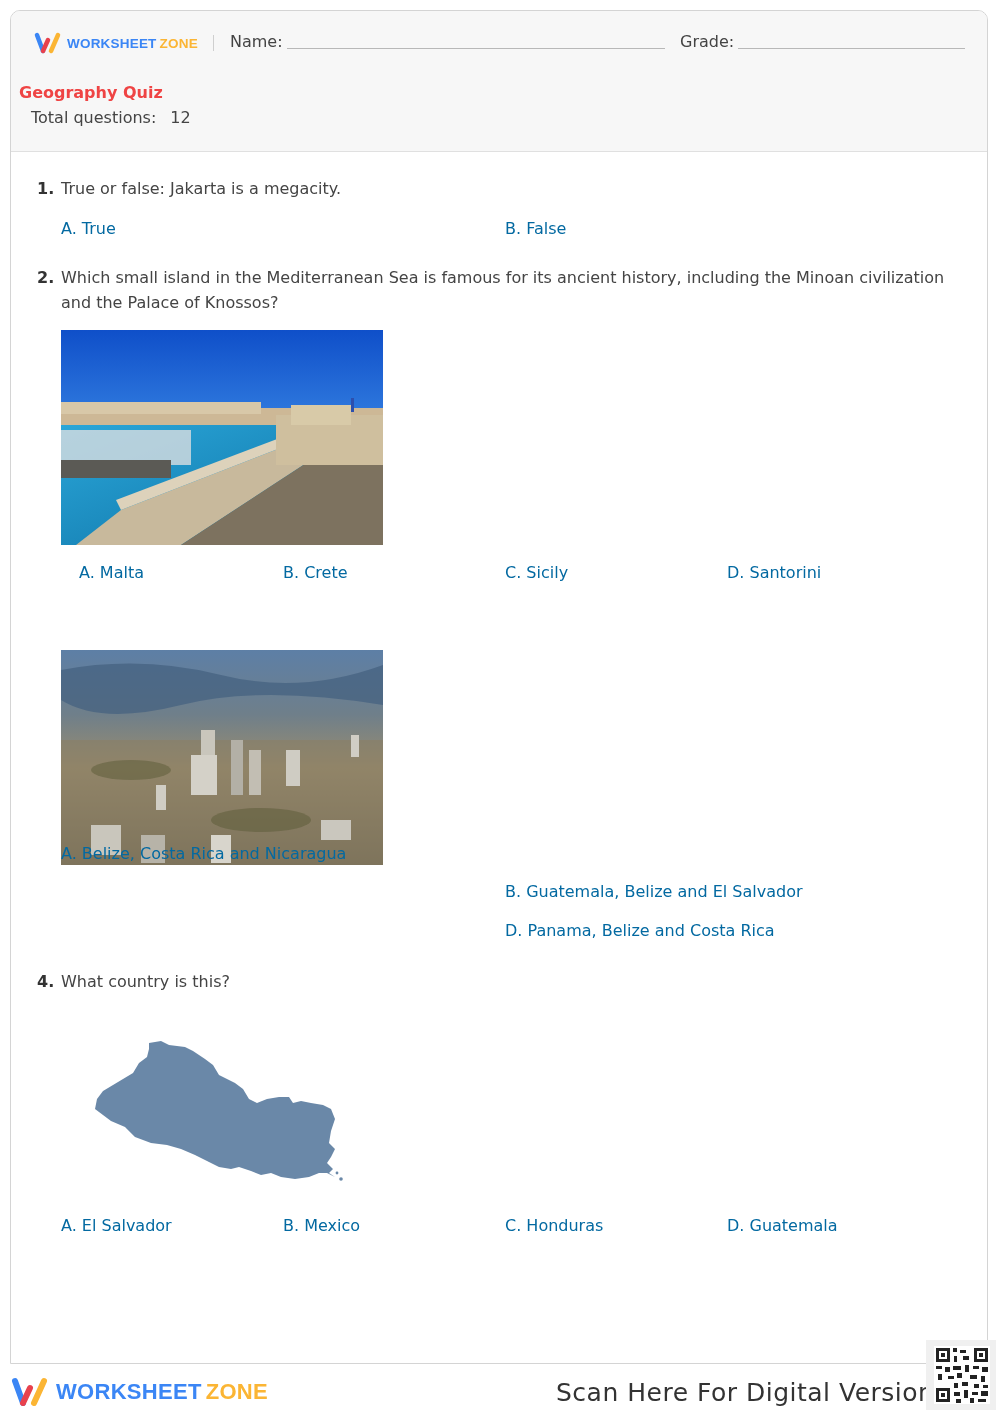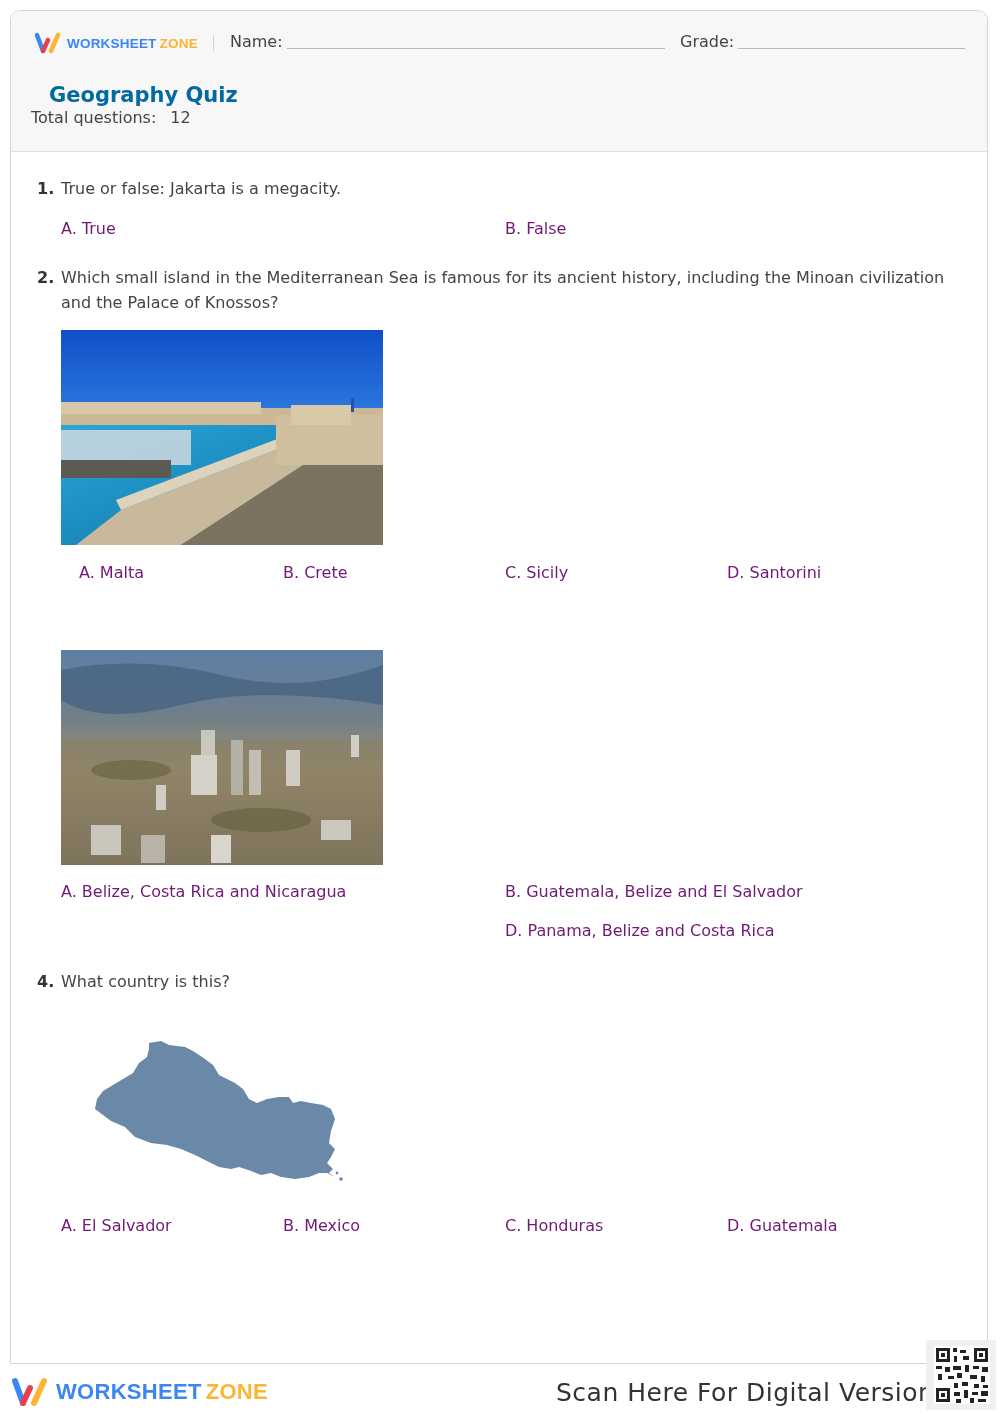--- a/index.html
+++ b/index.html
@@ -17,28 +17,28 @@
     background: #f7f7f7; border-bottom: 1.5px solid #e0e0e0;
   }
   .logo-small { position: absolute; left: 22px; top: 20px; display: flex; align-items: center; }
   .logo-mark { width: 30px; height: 24px; position: relative; }
   .logo-text-small { font-family: "Liberation Sans", sans-serif; font-weight: bold; font-size: 13.5px; letter-spacing: 0.2px; margin-left: 4px; }
   .blue { color: #3b86f5; }
   .yellow { color: #fbb534; }
   .sep { position: absolute; left: 202px; top: 24px; width: 1px; height: 16px; background: #cfcfcf; }
   .field-label { position: absolute; top: 21px; font-size: 16px; color: #444; }
   .field-line { position: absolute; top: 37px; height: 1px; background: #b8b8b8; }
-  .title { position: absolute; left: 38px; top: 72px; font-size: 21px; font-weight: bold; color: #0369a1; }
+  .title { position: absolute; left: 8px; top: 72px; font-size: 16px; font-weight: bold; color: #ef4444; }
   .total { position: absolute; left: 20px; top: 97px; font-size: 16px; color: #444; }
   .total .num { margin-left: 14px; text-align: right; }
 
   .q { position: absolute; left: 26px; font-size: 16px; color: #444; line-height: 25px; }
   .q .n { font-weight: bold; color: #333; display: inline-block; width: 24px; }
   .q .txt { display: inline-block; vertical-align: top; }
-  .opt { position: absolute; font-size: 16px; color: #701a75; }
+  .opt { position: absolute; font-size: 16px; color: #0369a1; }
   .photo { position: absolute; left: 50px; width: 322px; height: 215px; overflow: hidden; }
   .map { position: absolute; left: 80px; top: 1028px; width: 260px; height: 150px; }
 
   .footer-logo { position: absolute; left: 10px; top: 1376px; display: flex; align-items: center; }
   .logo-text-big { font-family: "Liberation Sans", sans-serif; font-weight: bold; font-size: 22px; margin-left: 6px; letter-spacing: 0.3px; }
   .scan { position: absolute; left: 556px; top: 1378px; font-size: 25px; color: #333; letter-spacing: 0.5px; }
   .qr { position: absolute; left: 926px; top: 1340px; width: 70px; height: 70px; background: #f0f0f0; }
 </style>
 </head>
 <body>
@@ -124,21 +124,21 @@
       <rect x="95" y="135" width="10" height="25" fill="#d0cdc4"></rect>
       <rect x="30" y="175" width="30" height="30" fill="#c9c6bc"></rect>
       <rect x="80" y="185" width="24" height="28" fill="#b7b3a8"></rect>
       <rect x="150" y="185" width="20" height="28" fill="#d8d5cc"></rect>
       <rect x="290" y="85" width="8" height="22" fill="#d0cdc4"></rect>
       <rect x="260" y="170" width="30" height="20" fill="#cac7be"></rect>
       <ellipse cx="70" cy="120" rx="40" ry="10" fill="#5a5a35" opacity="0.5"></ellipse>
       <ellipse cx="200" cy="170" rx="50" ry="12" fill="#5a5a35" opacity="0.5"></ellipse>
     </svg>
   </div>
-  <div class="opt" style="left:50px; top:871px">A. Belize, Costa Rica and Nicaragua</div>
+  <div class="opt" style="left:50px; top:833px">A. Belize, Costa Rica and Nicaragua</div>
   <div class="opt" style="left:494px; top:871px">B. Guatemala, Belize and El Salvador</div>
   <div class="opt" style="left:494px; top:910px">D. Panama, Belize and Costa Rica</div>
 
   <div class="q" style="top:958px">
     <span class="n">4.</span><span class="txt">What country is this?</span>
   </div>
   <svg class="map" viewBox="0 0 260 150">
     <path d="M58 4 L70 2 L78 6 L94 8 L102 12 L114 20 L122 26 L128 36 L136 40 L144 44 L152 50 L158 60 L166 64 L176 60 L188 58 L198 58 L202 64 L210 62 L220 64 L232 66 L240 70 L244 80 L240 92 L238 104 L244 110 L240 118 L236 124 L242 130 L238 134 L244 138 L236 134 L228 134 L218 138 L204 140 L190 138 L180 134 L170 136 L160 132 L148 128 L140 130 L128 128 L116 122 L104 116 L90 110 L76 106 L60 104 L44 98 L34 88 L20 82 L12 76 L4 70 L6 60 L12 52 L22 46 L32 40 L42 34 L48 24 L56 18 L58 10 Z" fill="#6a88a8"></path>
     <circle cx="250" cy="140" r="1.8" fill="#6a88a8"></circle>
     <circle cx="246" cy="134" r="1.4" fill="#6a88a8"></circle>

